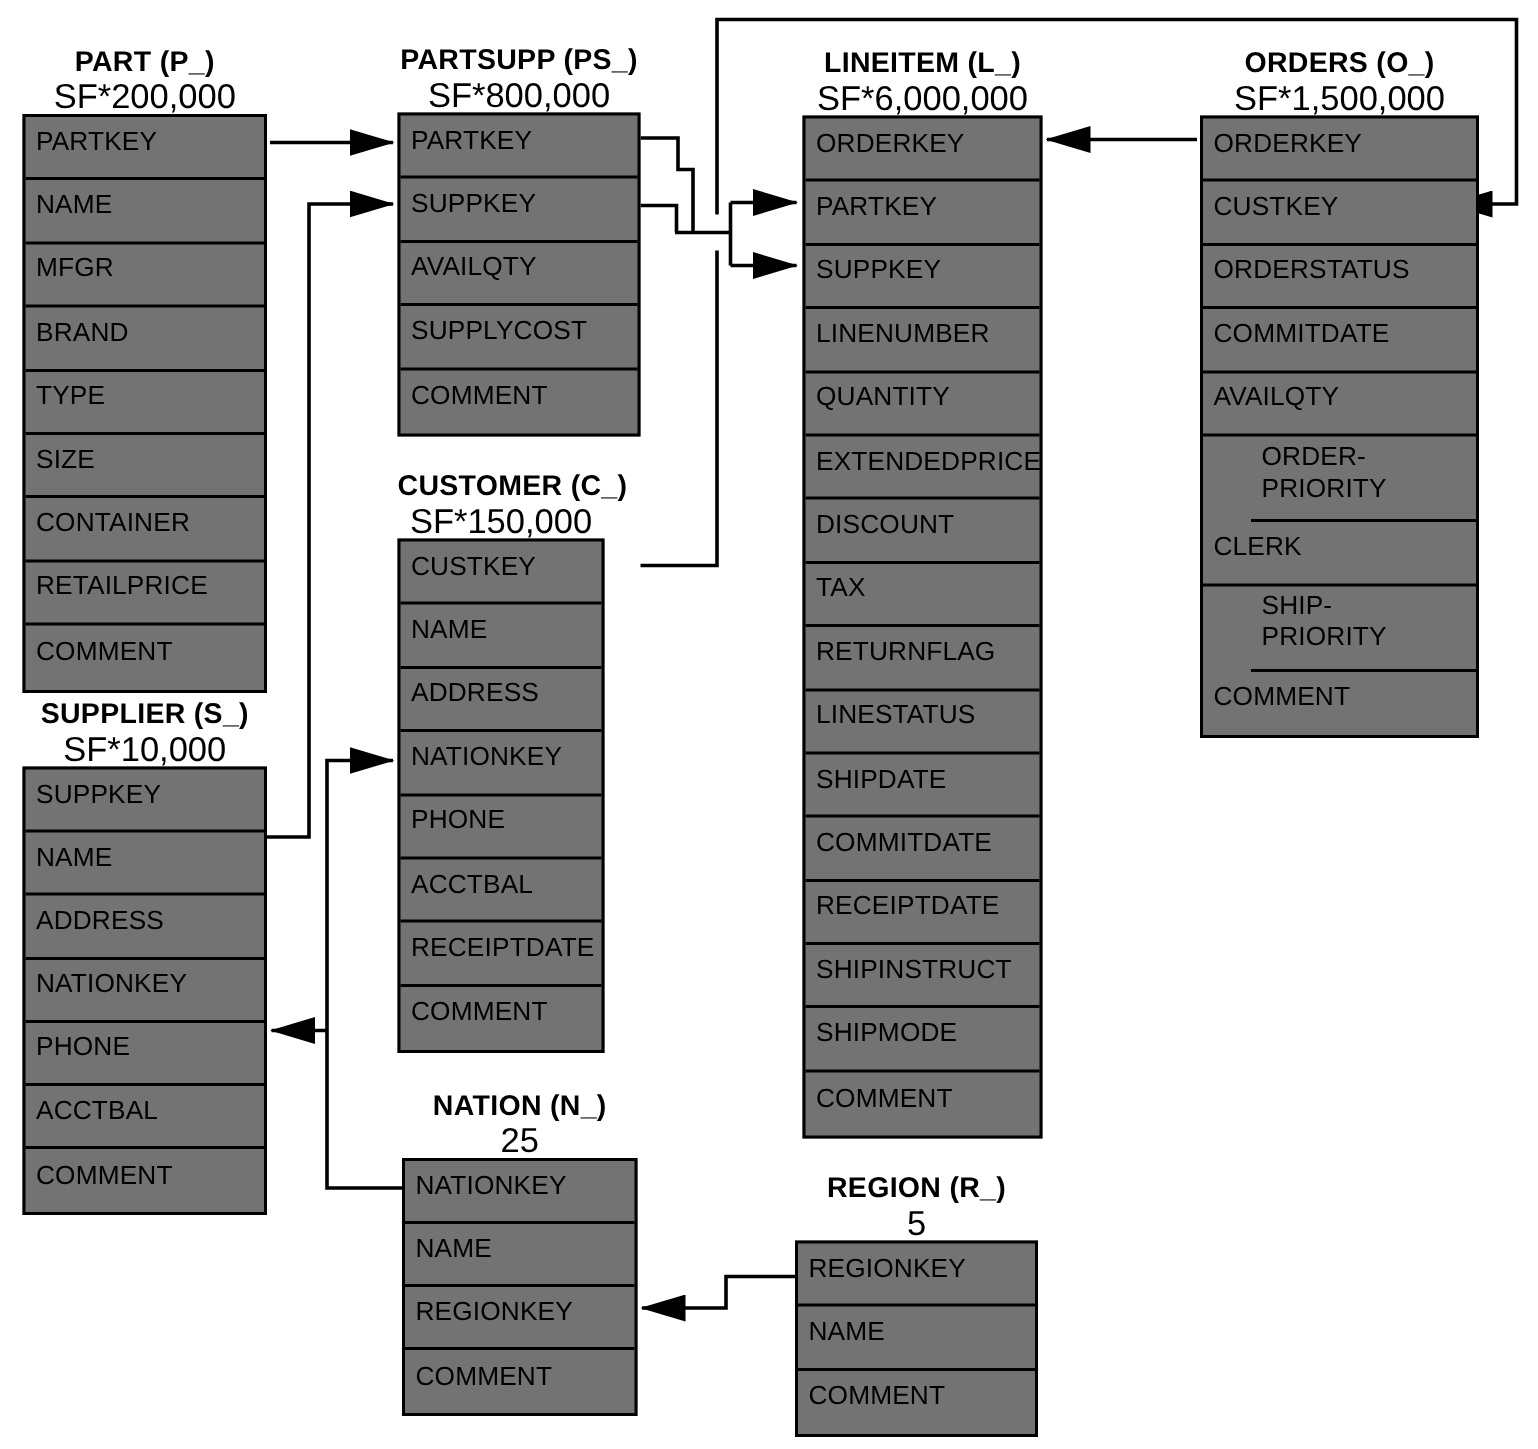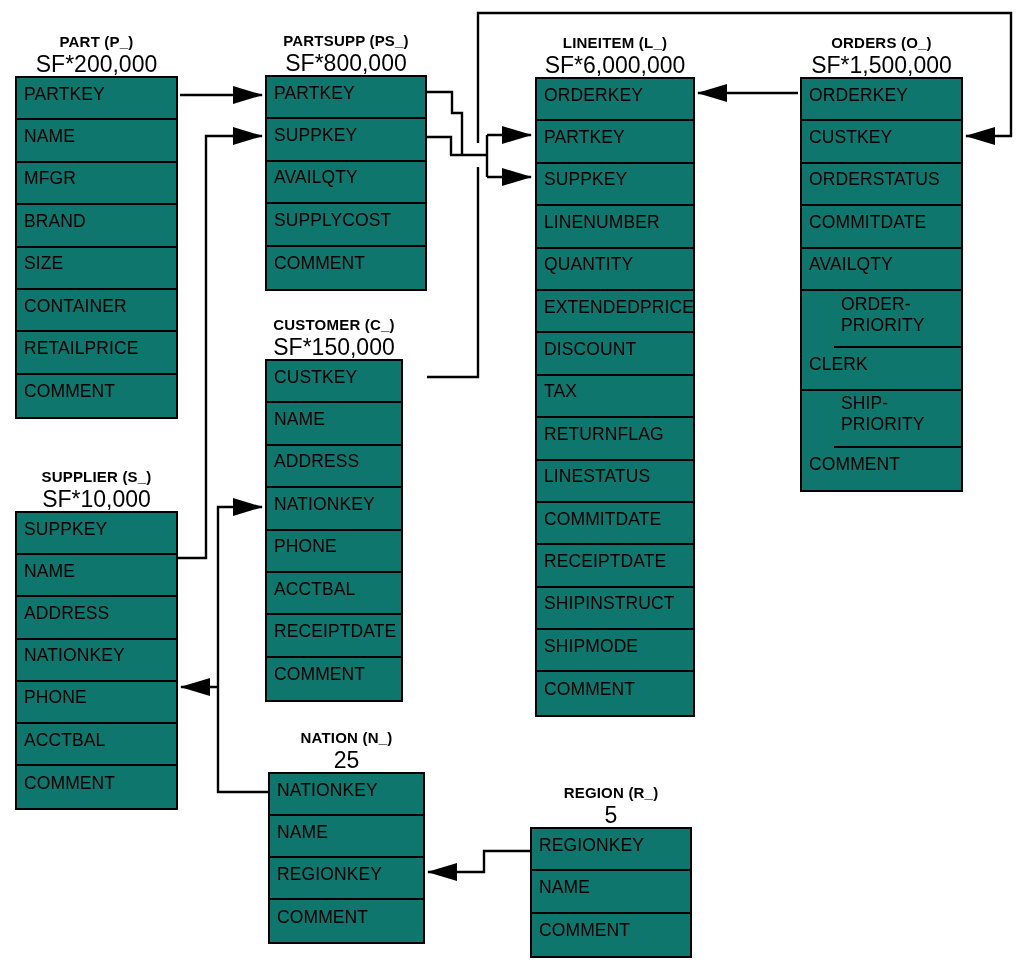--- a/index.html
+++ b/index.html
@@ -6,23 +6,23 @@
   #canvas{
     position:relative;width:1025px;height:966px;background:#ffffff;overflow:hidden;
     font-family:"Liberation Sans","DejaVu Sans",sans-serif;color:#000;
   }
   #connectors{position:absolute;left:0;top:0;pointer-events:none;}
   .conn{stroke:#000;stroke-width:2.4;fill:none;}
 
   .table{position:absolute;}
   .thead{height:46px;display:flex;flex-direction:column;justify-content:flex-end;
          text-align:center;padding-bottom:1px;}
-  .ttitle{font-weight:bold;font-size:15px;line-height:22px;letter-spacing:.2px;white-space:nowrap;}
+  .ttitle{font-weight:bold;font-size:19px;line-height:22px;letter-spacing:.2px;white-space:nowrap;}
   .tsub{font-size:23px;line-height:22px;white-space:nowrap;}
-  .tbox{border:2.5px solid #000;background:#0f766e;box-sizing:border-box;}
+  .tbox{border:2.5px solid #000;background:#737373;box-sizing:border-box;}
   .row{
     height:var(--rh);box-sizing:border-box;border-bottom:2.5px solid #000;
     display:flex;align-items:center;padding:0 0 8px 7px;
     font-size:17.5px;line-height:21px;white-space:pre-line;letter-spacing:.1px;
   }
   .row.tall{height:var(--th,57.2px);margin-left:32px;}
   .row:last-child{border-bottom:none;}
 </style>
 </head>
 <body>
@@ -54,20 +54,21 @@
   <div class="table" style="left:15px;top:29px;width:163px;--rh:42.4px;">
     <div class="thead">
       <div class="ttitle">PART (P_)</div>
       <div class="tsub">SF*200,000</div>
     </div>
     <div class="tbox">
         <div class="row"><span>PARTKEY</span></div>
         <div class="row"><span>NAME</span></div>
         <div class="row"><span>MFGR</span></div>
         <div class="row"><span>BRAND</span></div>
+        <div class="row"><span>TYPE</span></div>
         <div class="row"><span>SIZE</span></div>
         <div class="row"><span>CONTAINER</span></div>
         <div class="row"><span>RETAILPRICE</span></div>
         <div class="row"><span>COMMENT</span></div>
       </div>
   </div>
 
   <div class="table" style="left:265px;top:28px;width:162px;--rh:42.4px;">
     <div class="thead">
       <div class="ttitle">PARTSUPP (PS_)</div>
@@ -91,29 +92,30 @@
         <div class="row"><span>ORDERKEY</span></div>
         <div class="row"><span>PARTKEY</span></div>
         <div class="row"><span>SUPPKEY</span></div>
         <div class="row"><span>LINENUMBER</span></div>
         <div class="row"><span>QUANTITY</span></div>
         <div class="row"><span>EXTENDEDPRICE</span></div>
         <div class="row"><span>DISCOUNT</span></div>
         <div class="row"><span>TAX</span></div>
         <div class="row"><span>RETURNFLAG</span></div>
         <div class="row"><span>LINESTATUS</span></div>
+        <div class="row"><span>SHIPDATE</span></div>
         <div class="row"><span>COMMITDATE</span></div>
         <div class="row"><span>RECEIPTDATE</span></div>
         <div class="row"><span>SHIPINSTRUCT</span></div>
         <div class="row"><span>SHIPMODE</span></div>
         <div class="row"><span>COMMENT</span></div>
       </div>
   </div>
 
-  <div class="table" style="left:800px;top:30px;width:163px;--rh:42.4px;--th:57.2px;">
+  <div class="table" style="left:800px;top:30px;width:186px;--rh:42.4px;--th:57.2px;">
     <div class="thead">
       <div class="ttitle">ORDERS (O_)</div>
       <div class="tsub">SF*1,500,000</div>
     </div>
     <div class="tbox">
         <div class="row"><span>ORDERKEY</span></div>
         <div class="row"><span>CUSTKEY</span></div>
         <div class="row"><span>ORDERSTATUS</span></div>
         <div class="row"><span>COMMITDATE</span></div>
         <div class="row"><span>AVAILQTY</span></div>

